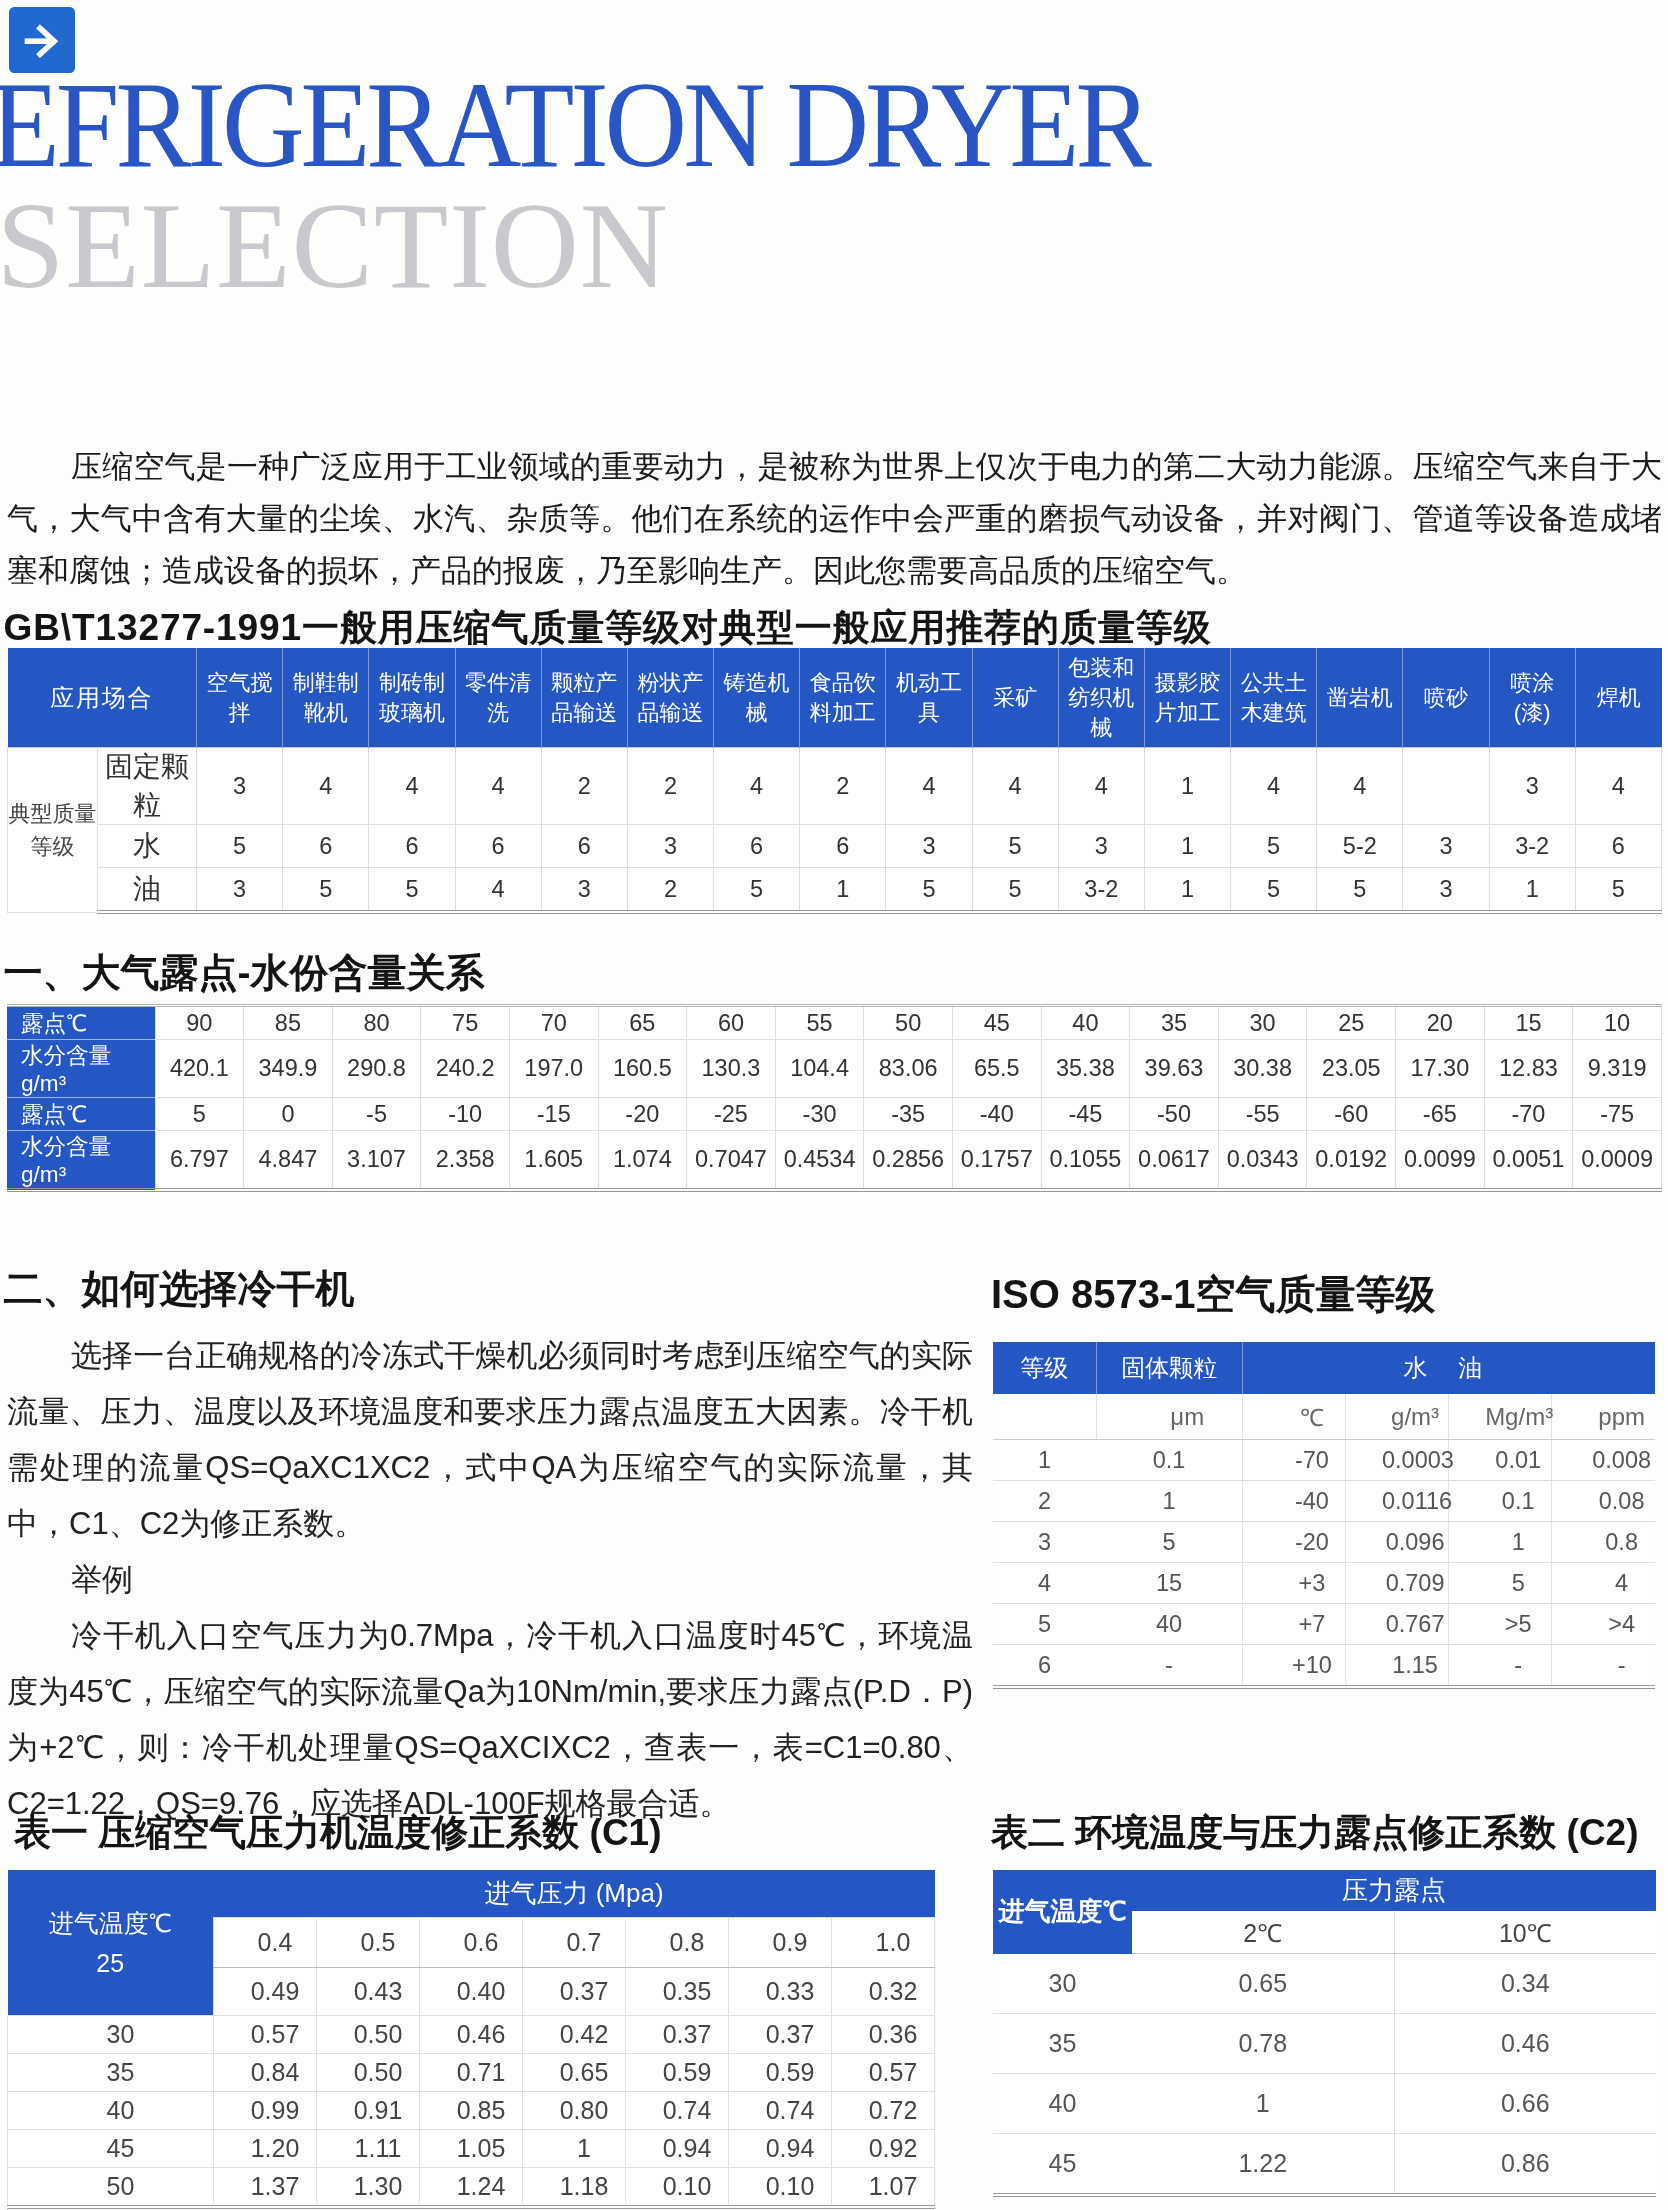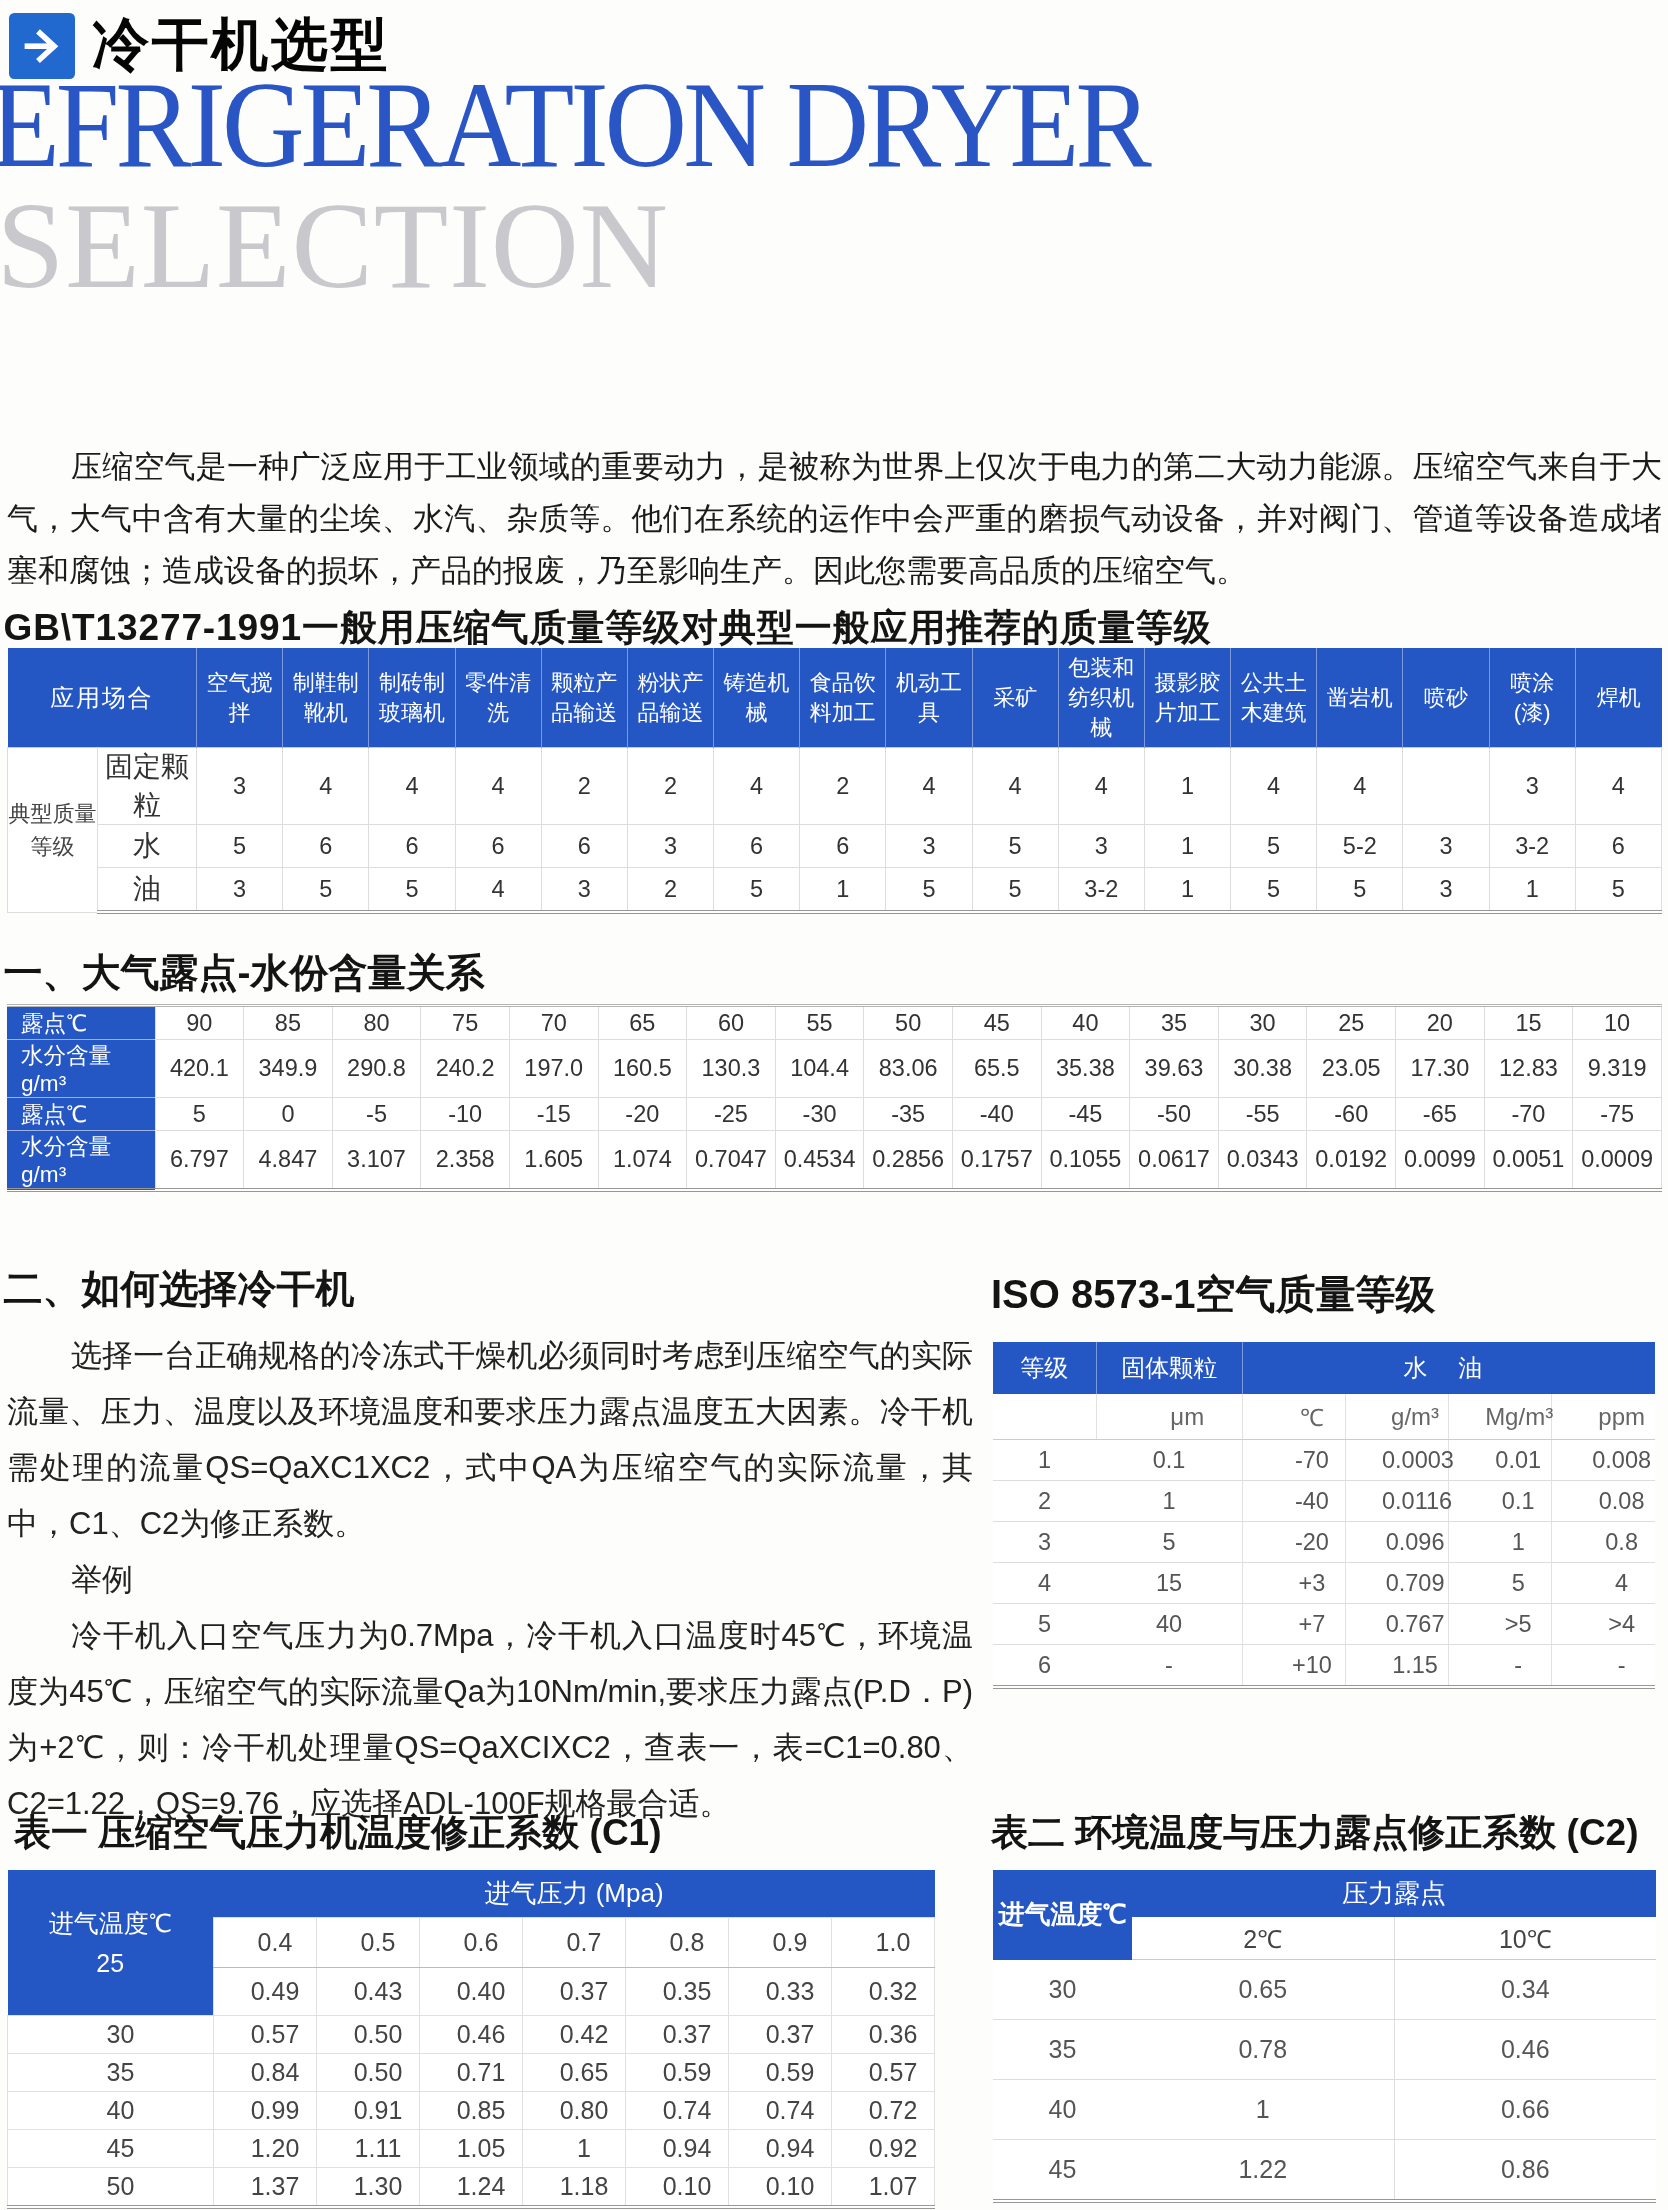--- a/index.html
+++ b/index.html
@@ -67,38 +67,37 @@
   .c1 .corner{font-size:25px;line-height:1.6;}
   .c1 .bar{font-size:26px;height:47px;}
   .c1 td{font-size:25px;color:#444;text-align:center;background:#fff;border:0.9px solid #e0e0e0;padding-left:20px;}
   .c1 tr.pr td{height:49px;font-size:25px;color:#444;border-bottom:0.9px solid #bbb;}
   .c1 tr.fr td{height:47px;}
   .c1 tr.dr td{height:37px;}
   .c1 tr:last-child td{border-bottom:4.3px double #979797;}
   
   .c2{position:absolute;top:1870px;left:993px;width:663px;}
   .c2 .corner{font-size:26px;font-weight:600;}
-  .c2 .bar{font-size:26px;height:47px;}
+  .c2 .bar{font-size:26px;height:41px;}
   .c2 td{font-size:25px;color:#555;text-align:center;background:#fff;border-bottom:0.9px solid #ddd;}
   .c2 tr.tp td{height:42px;color:#444;border-bottom:0.9px solid #ccc;}
   .c2 td.vline{border-left:0.9px solid #ddd;}
   .c2 tr.dr td{height:59px;}
   .c2 tr:last-child td{border-bottom:4.3px double #979797;}
 </style>
 </head>
 <body>
 
 <div class="hdr">
   <div class="hdr-icon">
     <svg width="45" height="45" viewBox="0 0 64 64">
       <path d="M8 33 H44" stroke="#ffffff" stroke-width="8" fill="none"></path>
       <path d="M27 12 L50 33 L27 54" stroke="#ffffff" stroke-width="8" fill="none" stroke-linejoin="miter"></path>
     </svg>
   </div>
-  <div class="hdr-title">冷干机选型</div>
 </div>
 <div class="en1">EFRIGERATION DRYER</div>
 <div class="en2">SELECTION</div>
 
 <div class="intro">压缩空气是一种广泛应用于工业领域的重要动力，是被称为世界上仅次于电力的第二大动力能源。压缩空气来自于大气，大气中含有大量的尘埃、水汽、杂质等。他们在系统的运作中会严重的磨损气动设备，并对阀门、管道等设备造成堵塞和腐蚀；造成设备的损坏，产品的报废，乃至影响生产。因此您需要高品质的压缩空气。</div>
 
 <div class="h-gb">GB\T13277-1991一般用压缩气质量等级对典型一般应用推荐的质量等级</div>
 <table class="gb">
   <colgroup>
       <col style="width: 90px;">

